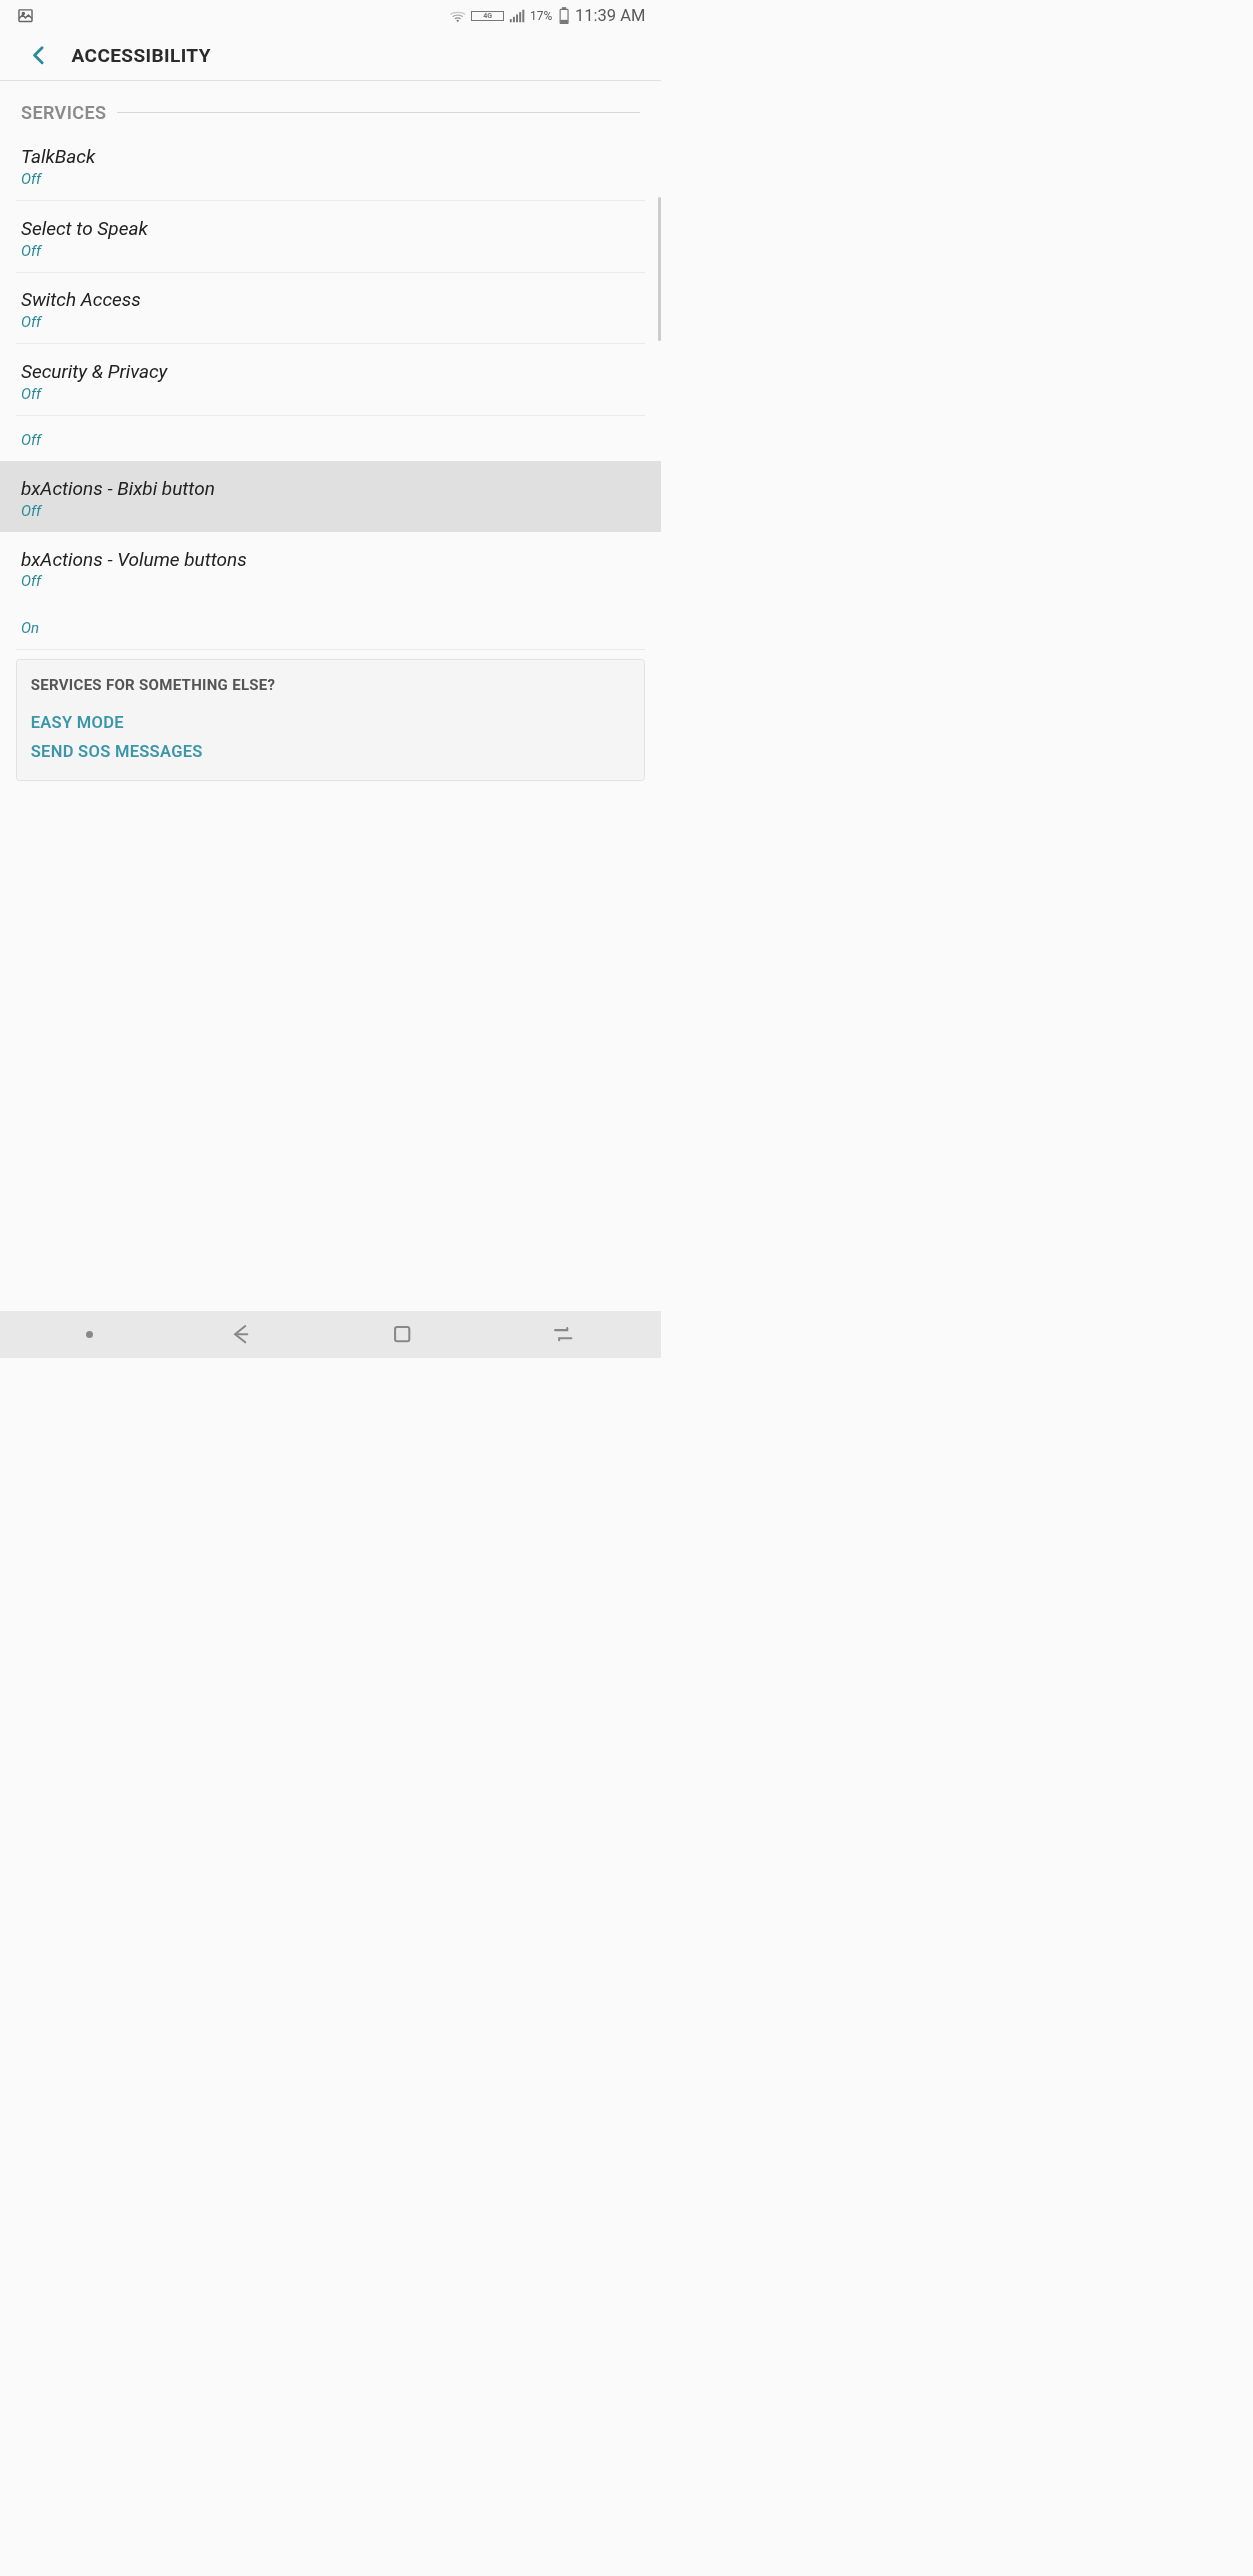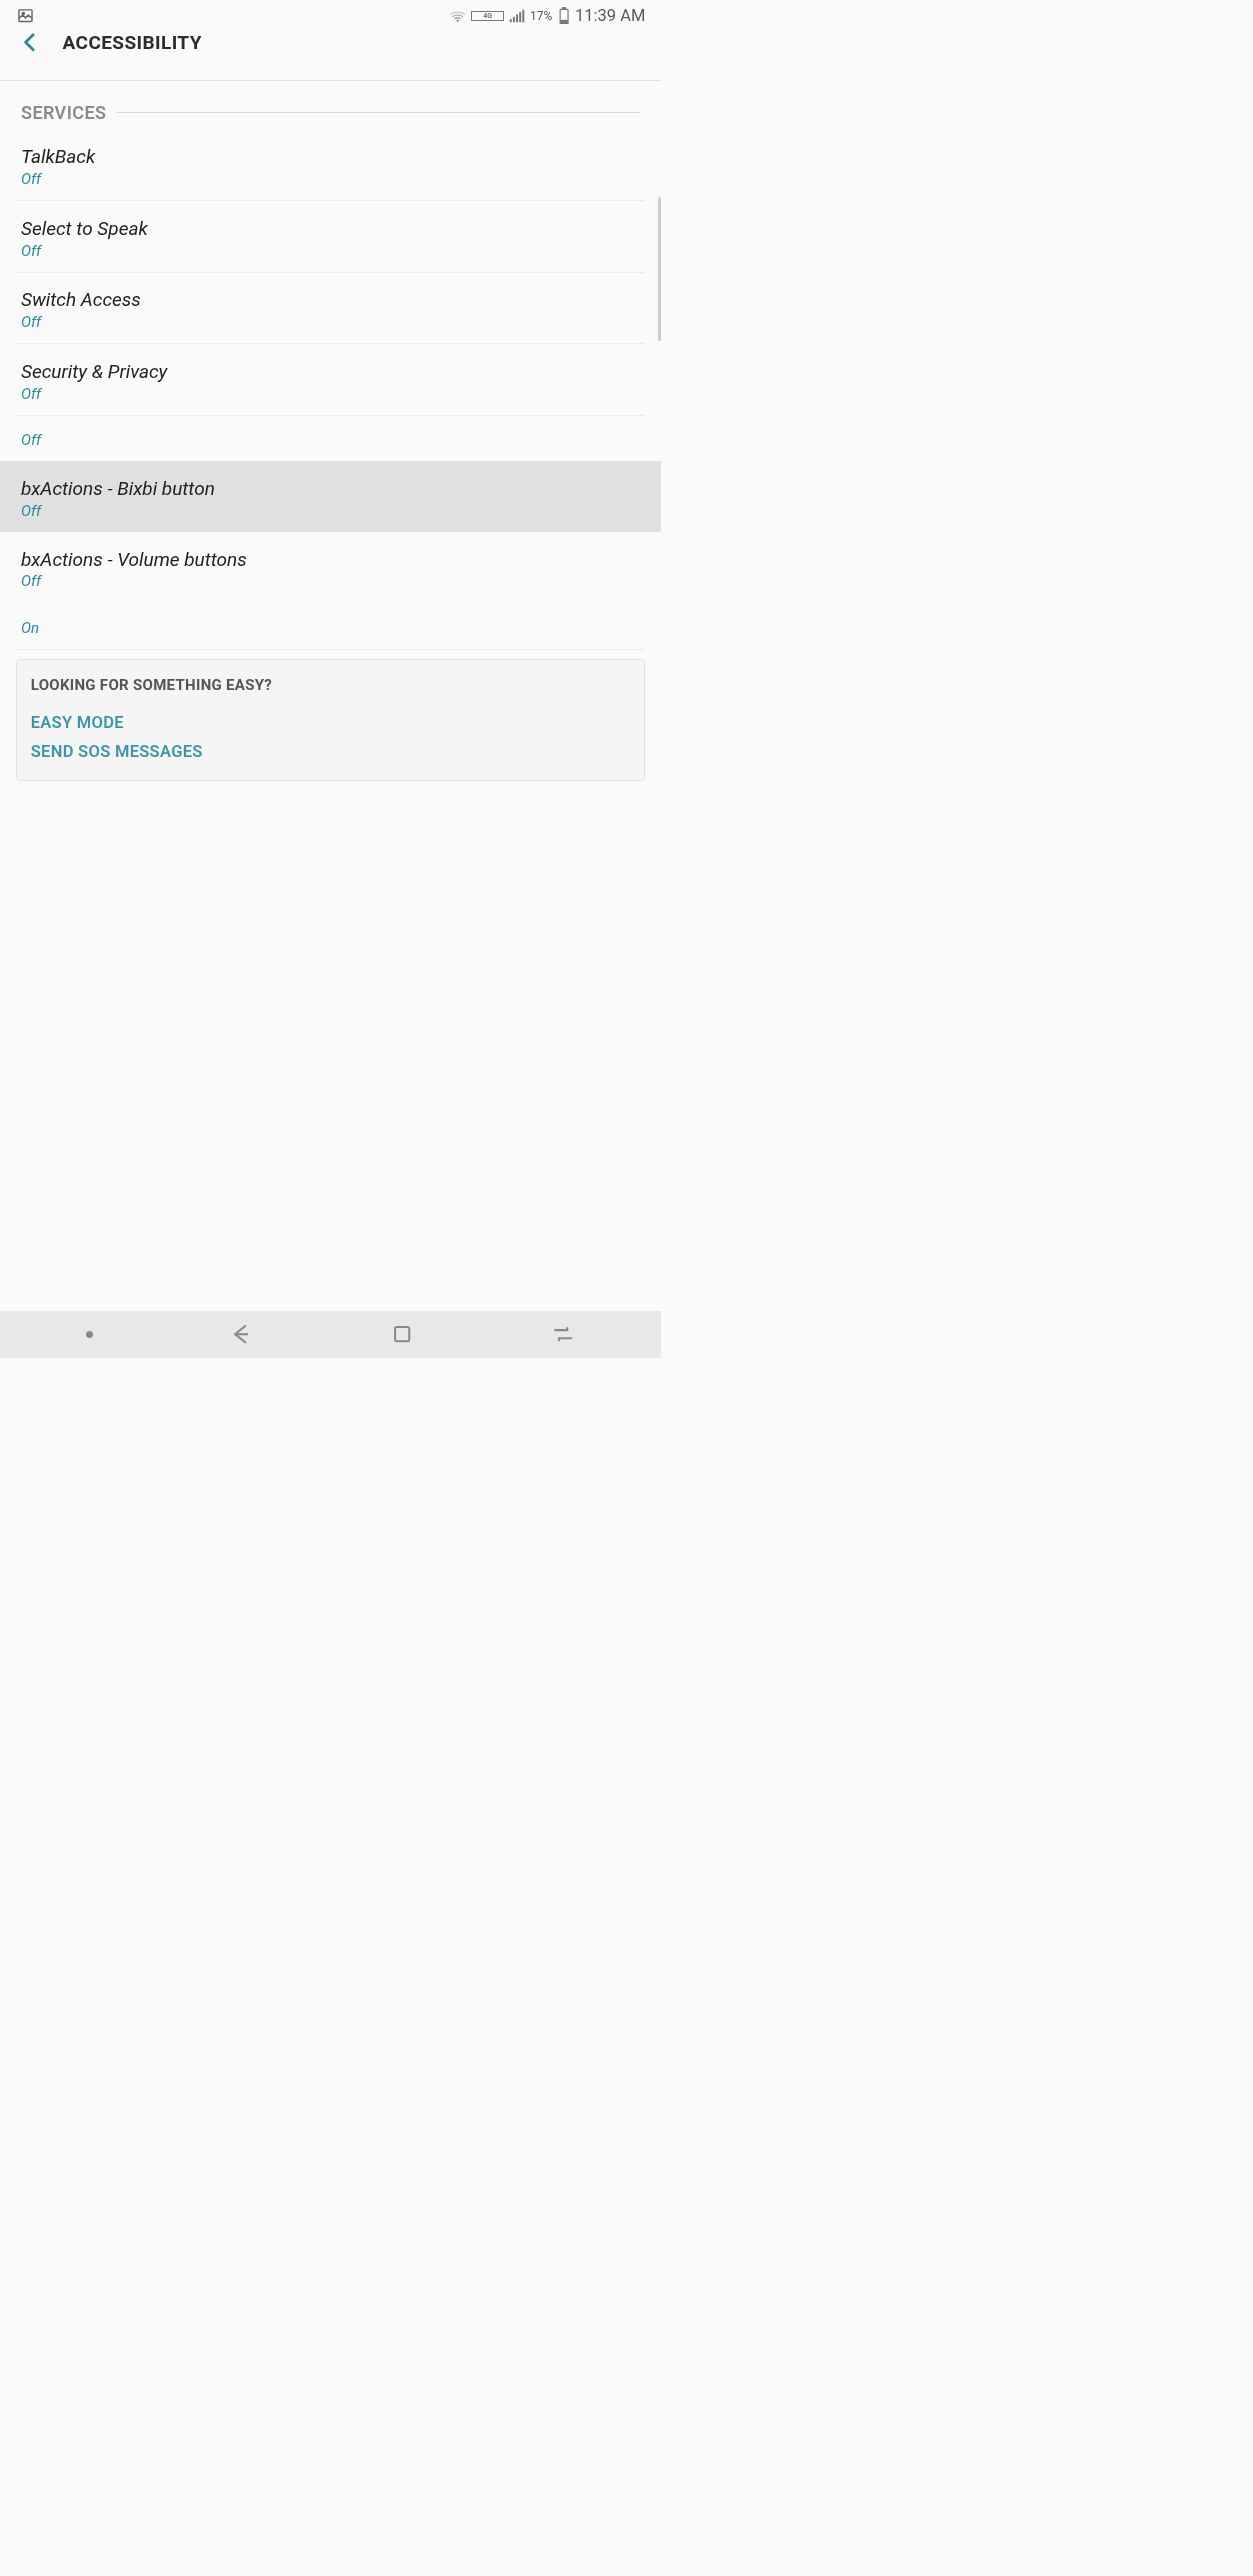--- a/index.html
+++ b/index.html
@@ -55,21 +55,22 @@
       font-size: 12px;
       color: #5a5a5a;
     }
     .time {
       font-size: 16.5px;
       color: #5a5a5a;
     }
     .app-bar {
       height: 50px;
       display: flex;
-      padding: 0 19px;
+      align-items: center;
+      padding: 0 28px;
       background: #fafafa;
       border-bottom: 0.9px solid #e0e0e0;
     }
     .back-btn {
       width: 22.6px;
       height: 22.6px;
       color: #2a8a9a;
       margin-right: 21px;
       cursor: pointer;
     }
@@ -274,21 +275,21 @@
         <div class="item-status">Off</div>
       </div>
       <div class="divider"></div>
       <div class="item">
         <div class="item-status">On</div>
       </div>
       <div class="divider"></div>
     </div>
 
   <div class="related-box">
-    <div class="related-title">LOOKING FOR SOMETHING EASY?</div>
+    <div class="related-title">SERVICES FOR SOMETHING ELSE?</div>
     <div id="related-links">
         <span class="related-link">EASY MODE</span>
         <span class="related-link">SEND SOS MESSAGES</span>
       </div>
   </div>
 </div>
 
 <div class="scrollbar-track">
   <div class="scrollbar-thumb"></div>
 </div>

